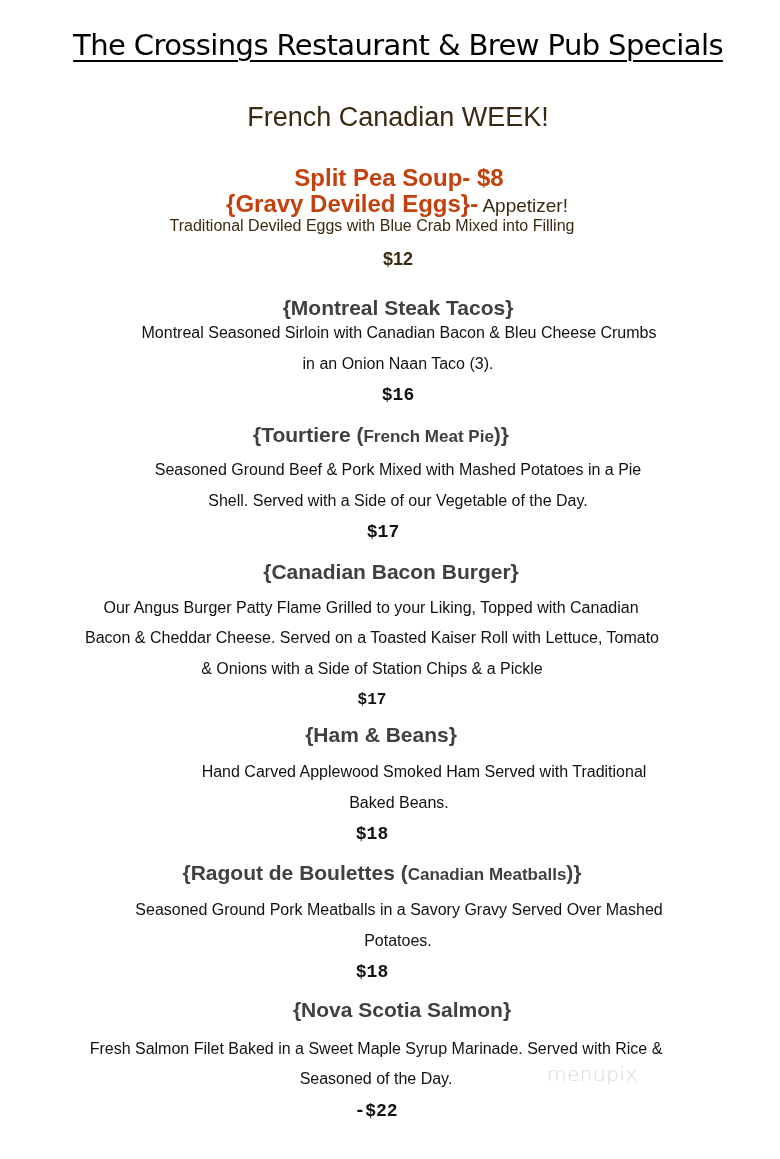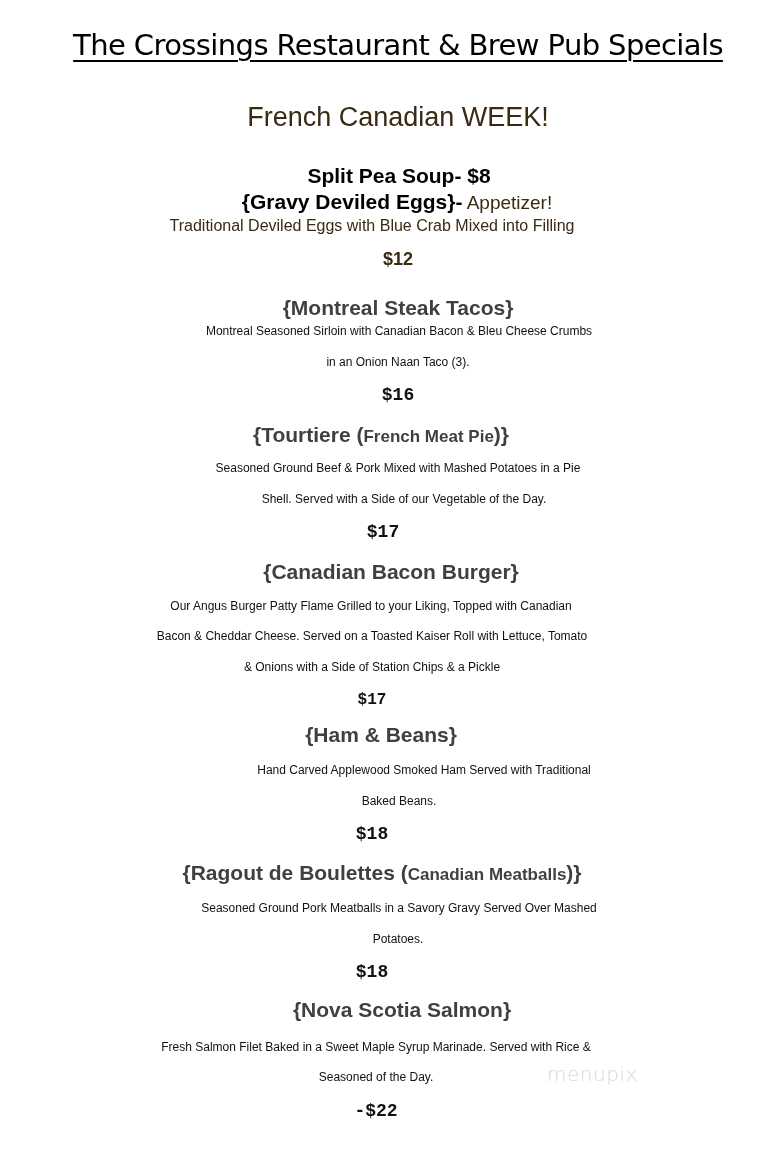--- a/index.html
+++ b/index.html
@@ -9,27 +9,27 @@
     .title {
       font-family: "DejaVu Sans", sans-serif;
       font-size: 29px; color: #000;
       text-decoration: underline; text-decoration-thickness: 2px; text-underline-offset: 5px;
       letter-spacing: -0.6px;
     }
     .week {
       font-family: "Liberation Sans", sans-serif; font-weight: normal;
       font-size: 27px; color: #3a2a12;
     }
-    .brown-h { font-family: "Liberation Sans", sans-serif; font-weight: bold; font-size: 21px; color: #000000; }
+    .brown-h { font-family: "Liberation Sans", sans-serif; font-weight: bold; font-size: 24px; color: #c2410c; }
     .brown-n { font-family: "Liberation Sans", sans-serif; font-weight: normal; font-size: 19px; color: #3a2a12; }
     .brown-d { font-family: "Liberation Sans", sans-serif; font-size: 16px; color: #3a2a12; }
     .brown-p { font-family: "Liberation Sans", sans-serif; font-weight: bold; font-size: 18px; color: #3a2a12; }
     .h { font-family: "Liberation Sans", sans-serif; font-weight: bold; font-size: 21px; color: #404040; }
     .hs { font-size: 17px; }
-    .d { font-family: "Liberation Sans", sans-serif; font-size: 12px; color: #111; }
+    .d { font-family: "Liberation Sans", sans-serif; font-size: 16px; color: #111; }
     .p { font-family: Liberation Mono, monospace; font-weight: bold; font-size: 18px; color: #111; }
     .ps { font-size: 16px; }
     .wm { font-family: "DejaVu Sans", sans-serif; font-size: 20px; color: #d8d8d8; letter-spacing: 0.5px; font-weight: 200; }
   </style>
 </head>
 <body>
 
 <div>
 
   <div class="abs c title" style="left:398px; top:28px;">The Crossings Restaurant &amp; Brew Pub Specials</div>
@@ -46,21 +46,21 @@
 
   <div class="abs c h" style="left:398px; top:296px;">{Montreal Steak Tacos}</div>
   <div class="abs c d" style="left:399px; top:324px;">Montreal Seasoned Sirloin with Canadian Bacon &amp; Bleu Cheese Crumbs</div>
   <div class="abs c d" style="left:398px; top:355px;">in an Onion Naan Taco (3).</div>
   <div class="abs c p" style="left:398px; top:385px;">$16</div>
 
   <div class="abs c h" style="left:381px; top:423px;">
     <span>{Tourtiere (</span><span class="hs">French Meat Pie</span><span>)}</span>
   </div>
   <div class="abs c d" style="left:398px; top:461px;">Seasoned Ground Beef &amp; Pork Mixed with Mashed Potatoes in a Pie</div>
-  <div class="abs c d" style="left:398px; top:492px;margin-left:6px;">Shell. Served with a Side of our Vegetable of the Day.</div>
+  <div class="abs c d" style="left:398px; top:492px;">Shell. Served with a Side of our Vegetable of the Day.</div>
   <div class="abs c p" style="left:383px; top:522px;">$17</div>
 
   <div class="abs c h" style="left:391px; top:560px;">{Canadian Bacon Burger}</div>
   <div class="abs c d" style="left:371px; top:599px;">Our Angus Burger Patty Flame Grilled to your Liking, Topped with Canadian</div>
   <div class="abs c d" style="left:372px; top:629px;">Bacon &amp; Cheddar Cheese. Served on a Toasted Kaiser Roll with Lettuce, Tomato</div>
   <div class="abs c d" style="left:372px; top:660px;">&amp; Onions with a Side of Station Chips &amp; a Pickle</div>
   <div class="abs c p ps" style="left:372px; top:691px;">$17</div>
 
   <div class="abs c h" style="left:372px; top:723px;margin-left:9px;">{Ham &amp; Beans}</div>
   <div class="abs c d" style="left:424px; top:763px;">Hand Carved Applewood Smoked Ham Served with Traditional</div>

